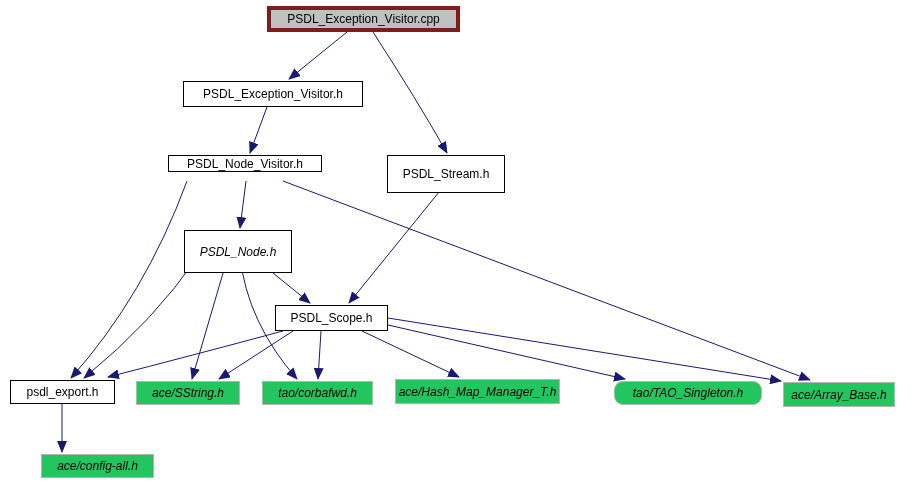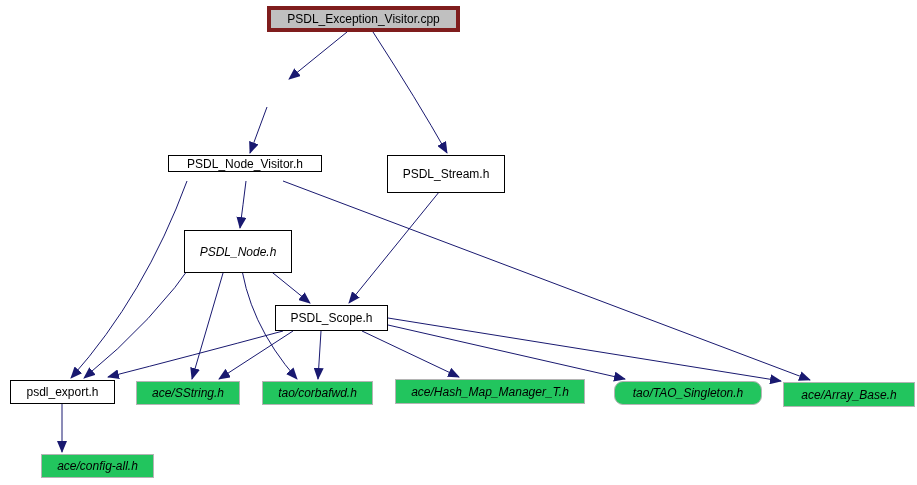--- a/index.html
+++ b/index.html
@@ -60,20 +60,23 @@
       <path class="edge" d="M293,331 L219,379" stroke="#191970" marker-end="url(#arrow)"></path>
       <path class="edge" d="M321,331 L318,379" stroke="#191970" marker-end="url(#arrow)"></path>
       <path class="edge" d="M362,331 L459,377" stroke="#191970" marker-end="url(#arrow)"></path>
       <path class="edge" d="M388,325 L625,379" stroke="#191970" marker-end="url(#arrow)"></path>
       <path class="edge" d="M388,318 L781,381" stroke="#191970" marker-end="url(#arrow)"></path>
       <path class="edge" d="M62,404 L62,452" stroke="#191970" marker-end="url(#arrow)"></path>
     </svg>
     <div class="node root" style="left: 267px; top: 6px; width: 193px; height: 26px;">
       <span>PSDL_Exception_Visitor.cpp</span>
     </div>
+    <div class="node internal" style="left: 183px; top: 81px; width: 180px; height: 26px;">
+      <span>PSDL_Exception_Visitor.h</span>
+    </div>
     <div class="node internal" style="left: 168px; top: 155px; width: 154px; height: 17px;">
       <span>PSDL_Node_Visitor.h</span>
     </div>
     <div class="node internal" style="left: 387px; top: 155px; width: 118px; height: 38px;">
       <span>PSDL_Stream.h</span>
     </div>
     <div class="node internal" style="left: 184px; top: 230px; width: 108px; height: 43px; font-style: italic;">
       <span>PSDL_Node.h</span>
     </div>
     <div class="node internal" style="left: 275px; top: 305px; width: 113px; height: 26px;">
@@ -81,25 +84,25 @@
     </div>
     <div class="node internal" style="left: 10px; top: 380px; width: 105px; height: 24px;">
       <span>psdl_export.h</span>
     </div>
     <div class="node external" style="left: 136px; top: 381px; width: 104px; height: 24px;">
       <span>ace/SString.h</span>
     </div>
     <div class="node external" style="left: 262px; top: 381px; width: 111px; height: 24px;">
       <span>tao/corbafwd.h</span>
     </div>
-    <div class="node external" style="left: 395px; top: 379px; width: 190px; height: 25px; text-align: center;">
+    <div class="node external" style="left: 395px; top: 379px; width: 165px; height: 25px; text-align: center;">
       <span>ace/Hash_Map_Manager_T.h</span>
     </div>
     <div class="node external" style="left: 614px; top: 381px; width: 148px; height: 24px; border-radius: 9px;">
       <span>tao/TAO_Singleton.h</span>
     </div>
-    <div class="node external" style="left: 783px; top: 382px; width: 132px; height: 25px;">
+    <div class="node external" style="left: 783px; top: 382px; width: 112px; height: 25px;">
       <span>ace/Array_Base.h</span>
     </div>
     <div class="node external" style="left: 5px; top: 454px; width: 113px; height: 24px; margin-left: 36px;">
       <span>ace/config-all.h</span>
     </div>
   </div>
 
 </body></html>

